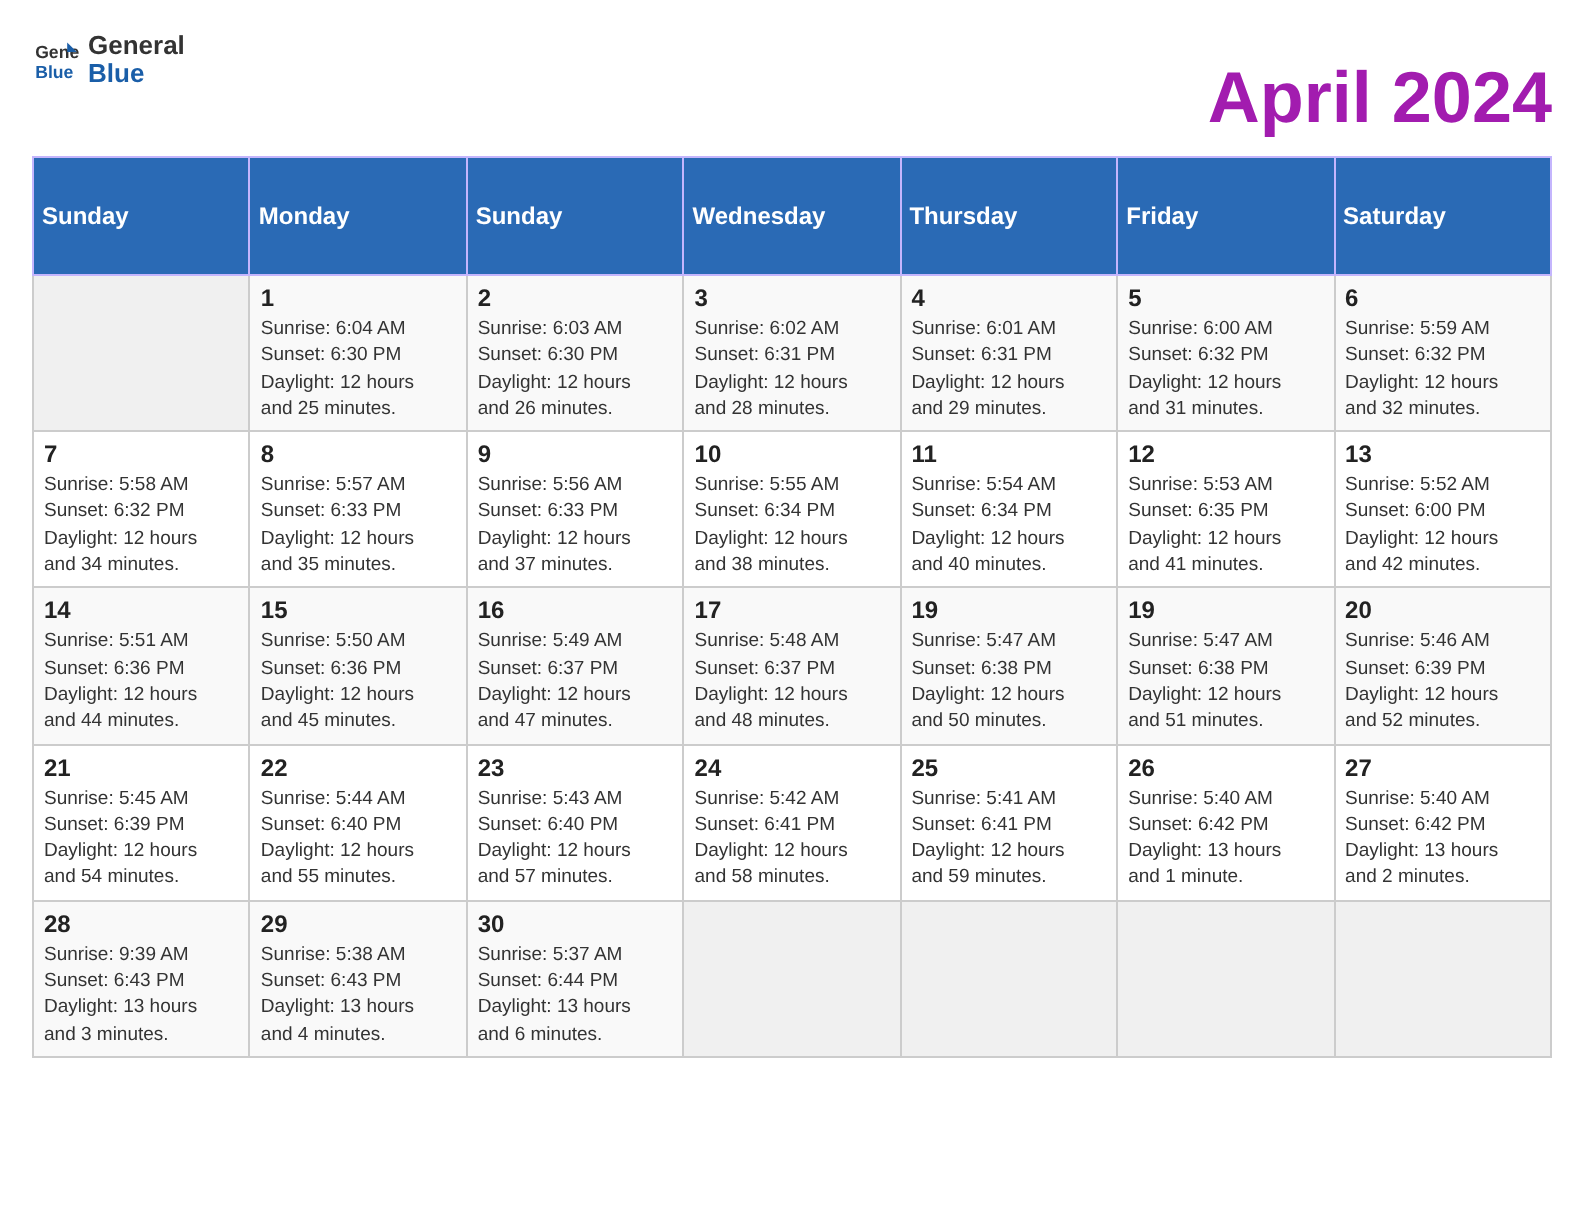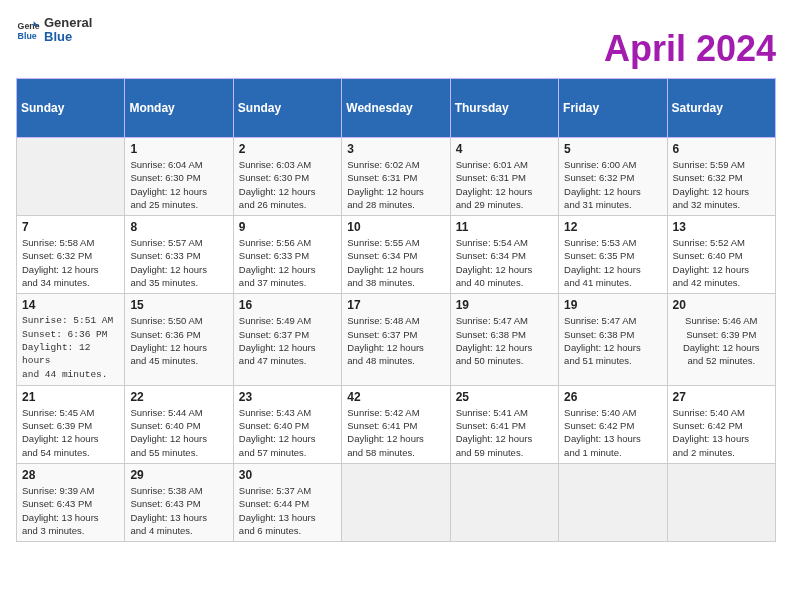--- a/index.html
+++ b/index.html
@@ -201,29 +201,29 @@
         <td>
           <span class="day-number">12</span>
           <div class="cell-info" style="white-space: pre-line;">Sunrise: 5:53 AM
 Sunset: 6:35 PM
 Daylight: 12 hours
 and 41 minutes.</div>
         </td>
         <td>
           <span class="day-number">13</span>
           <div class="cell-info" style="white-space: pre-line;">Sunrise: 5:52 AM
-Sunset: 6:40 PM
+Sunset: 6:00 PM
 Daylight: 12 hours
 and 42 minutes.</div>
         </td>
       </tr>
       <tr>
         <td>
           <span class="day-number">14</span>
-          <div class="cell-info" style="white-space: pre-line; font-family: Liberation Mono, monospace;">Sunrise: 5:51 AM
+          <div class="cell-info" style="white-space: pre-line;">Sunrise: 5:51 AM
 Sunset: 6:36 PM
 Daylight: 12 hours
 and 44 minutes.</div>
         </td>
         <td>
           <span class="day-number">15</span>
           <div class="cell-info" style="white-space: pre-line;">Sunrise: 5:50 AM
 Sunset: 6:36 PM
 Daylight: 12 hours
 and 45 minutes.</div>
@@ -251,21 +251,21 @@
         </td>
         <td>
           <span class="day-number">19</span>
           <div class="cell-info" style="white-space: pre-line;">Sunrise: 5:47 AM
 Sunset: 6:38 PM
 Daylight: 12 hours
 and 51 minutes.</div>
         </td>
         <td>
           <span class="day-number">20</span>
-          <div class="cell-info" style="white-space: pre-line; text-align: center;">Sunrise: 5:46 AM
+          <div class="cell-info" style="white-space: pre-line;">Sunrise: 5:46 AM
 Sunset: 6:39 PM
 Daylight: 12 hours
 and 52 minutes.</div>
         </td>
       </tr>
       <tr>
         <td>
           <span class="day-number">21</span>
           <div class="cell-info" style="white-space: pre-line;">Sunrise: 5:45 AM
 Sunset: 6:39 PM
@@ -280,21 +280,21 @@
 and 55 minutes.</div>
         </td>
         <td>
           <span class="day-number">23</span>
           <div class="cell-info" style="white-space: pre-line;">Sunrise: 5:43 AM
 Sunset: 6:40 PM
 Daylight: 12 hours
 and 57 minutes.</div>
         </td>
         <td>
-          <span class="day-number">42</span>
+          <span class="day-number">24</span>
           <div class="cell-info" style="white-space: pre-line;">Sunrise: 5:42 AM
 Sunset: 6:41 PM
 Daylight: 12 hours
 and 58 minutes.</div>
         </td>
         <td>
           <span class="day-number">25</span>
           <div class="cell-info" style="white-space: pre-line;">Sunrise: 5:41 AM
 Sunset: 6:41 PM
 Daylight: 12 hours

